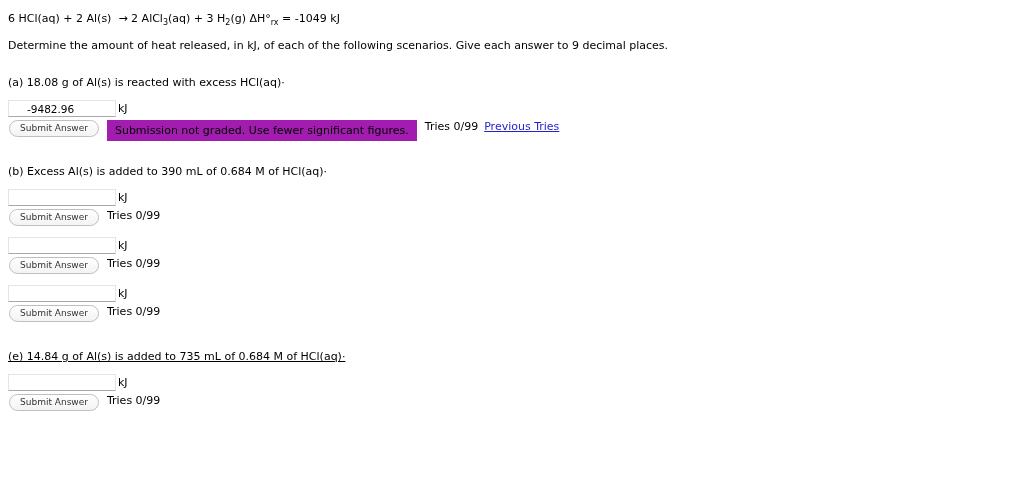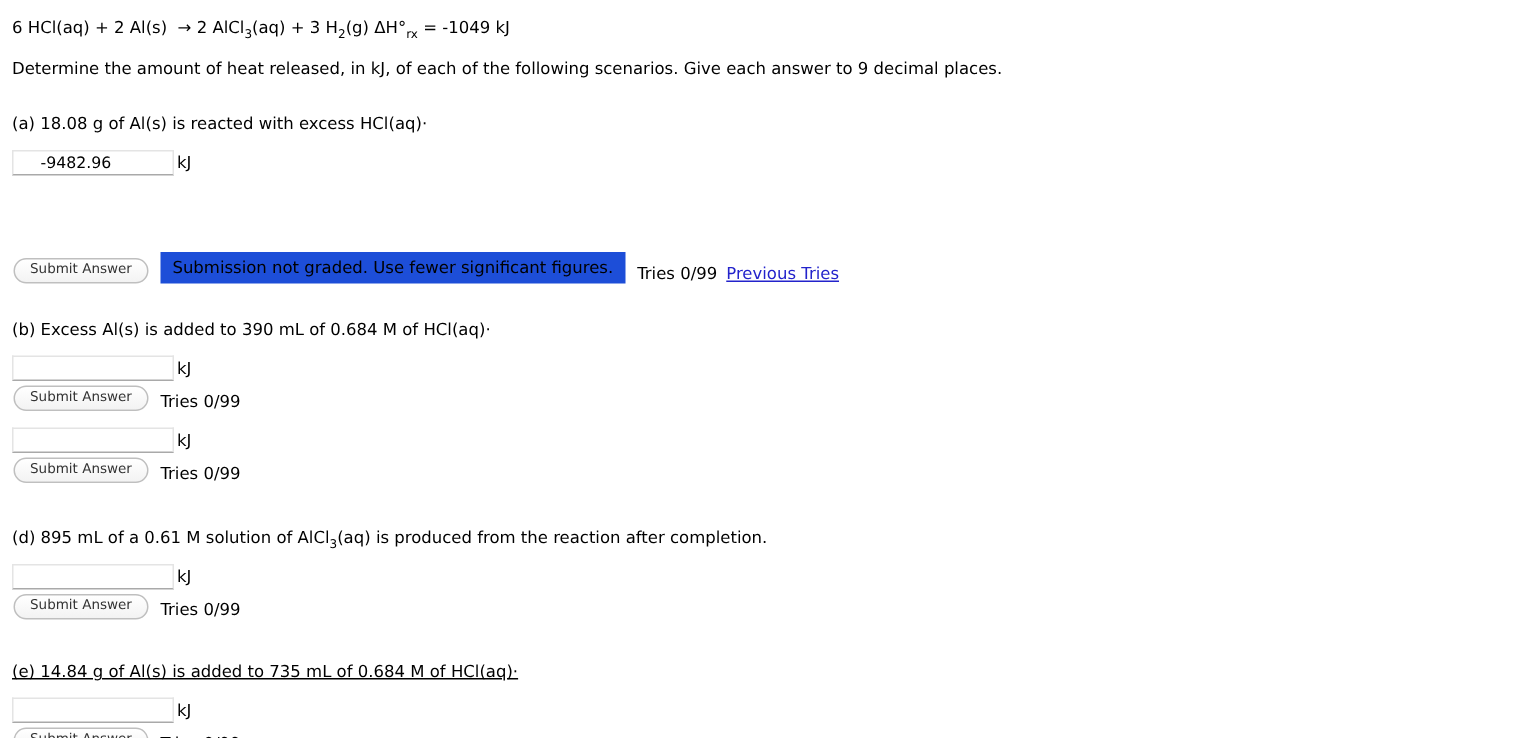--- a/index.html
+++ b/index.html
@@ -31,40 +31,39 @@
     border: 1px solid #e4e4e4;
     border-bottom-color: #a9a9a9;
     font-family: "DejaVu Sans", "Liberation Sans", sans-serif;
     font-size: 10.5px;
     color: #000000;
     background: #ffffff;
     outline: none;
   }
   .unit { margin-left: 2px; }
 
-  .submit-row { margin-top: 3px; display: flex; align-items: flex-end; }
+  .submit-row { margin-top: 3px; display: flex; align-items: flex-start; }
   .submit-btn {
     font-family: "DejaVu Sans", "Liberation Sans", sans-serif;
     font-size: 9px;
     color: #333333;
     background: linear-gradient(#ffffff, #f3f3f3);
     border: 1px solid #bfbfbf;
     border-radius: 9px;
     padding: 2px 10px 3px 10px;
     margin-left: 1px;
     line-height: 10px;
     cursor: pointer;
     white-space: nowrap;
   }
   .feedback {
     margin-left: 8px;
-    background: #1d4ed8;
+    background: #a21caf;
     padding: 4px 8px;
     white-space: nowrap;
-    margin-top: 48px;
   }
   .tries { margin-left: 8px; white-space: nowrap; }
   .prev-link {
     margin-left: 6px;
     color: #2323cb;
     text-decoration: underline;
     cursor: pointer;
     white-space: nowrap;
   }
 </style>
@@ -109,21 +108,20 @@
       <input type="text" class="answer-input" value="" style="">
       <span class="unit">kJ</span>
     </div>
     <div class="submit-row">
       <button type="button" class="submit-btn">Submit Answer</button>
       <span class="tries">Tries 0/99</span>
     </div>
   </section>
 
   <section class="part part-d">
-    <p class="line question"><span>(d) 895 mL of a 0.61 M solution of AlCl</span><sub class="sub">3</sub><span>(aq) is produced from the reaction after completion.</span></p>
     <div class="answer-row">
       <input type="text" class="answer-input" value="" style="">
       <span class="unit">kJ</span>
     </div>
     <div class="submit-row">
       <button type="button" class="submit-btn">Submit Answer</button>
       <span class="tries">Tries 0/99</span>
     </div>
   </section>
 

